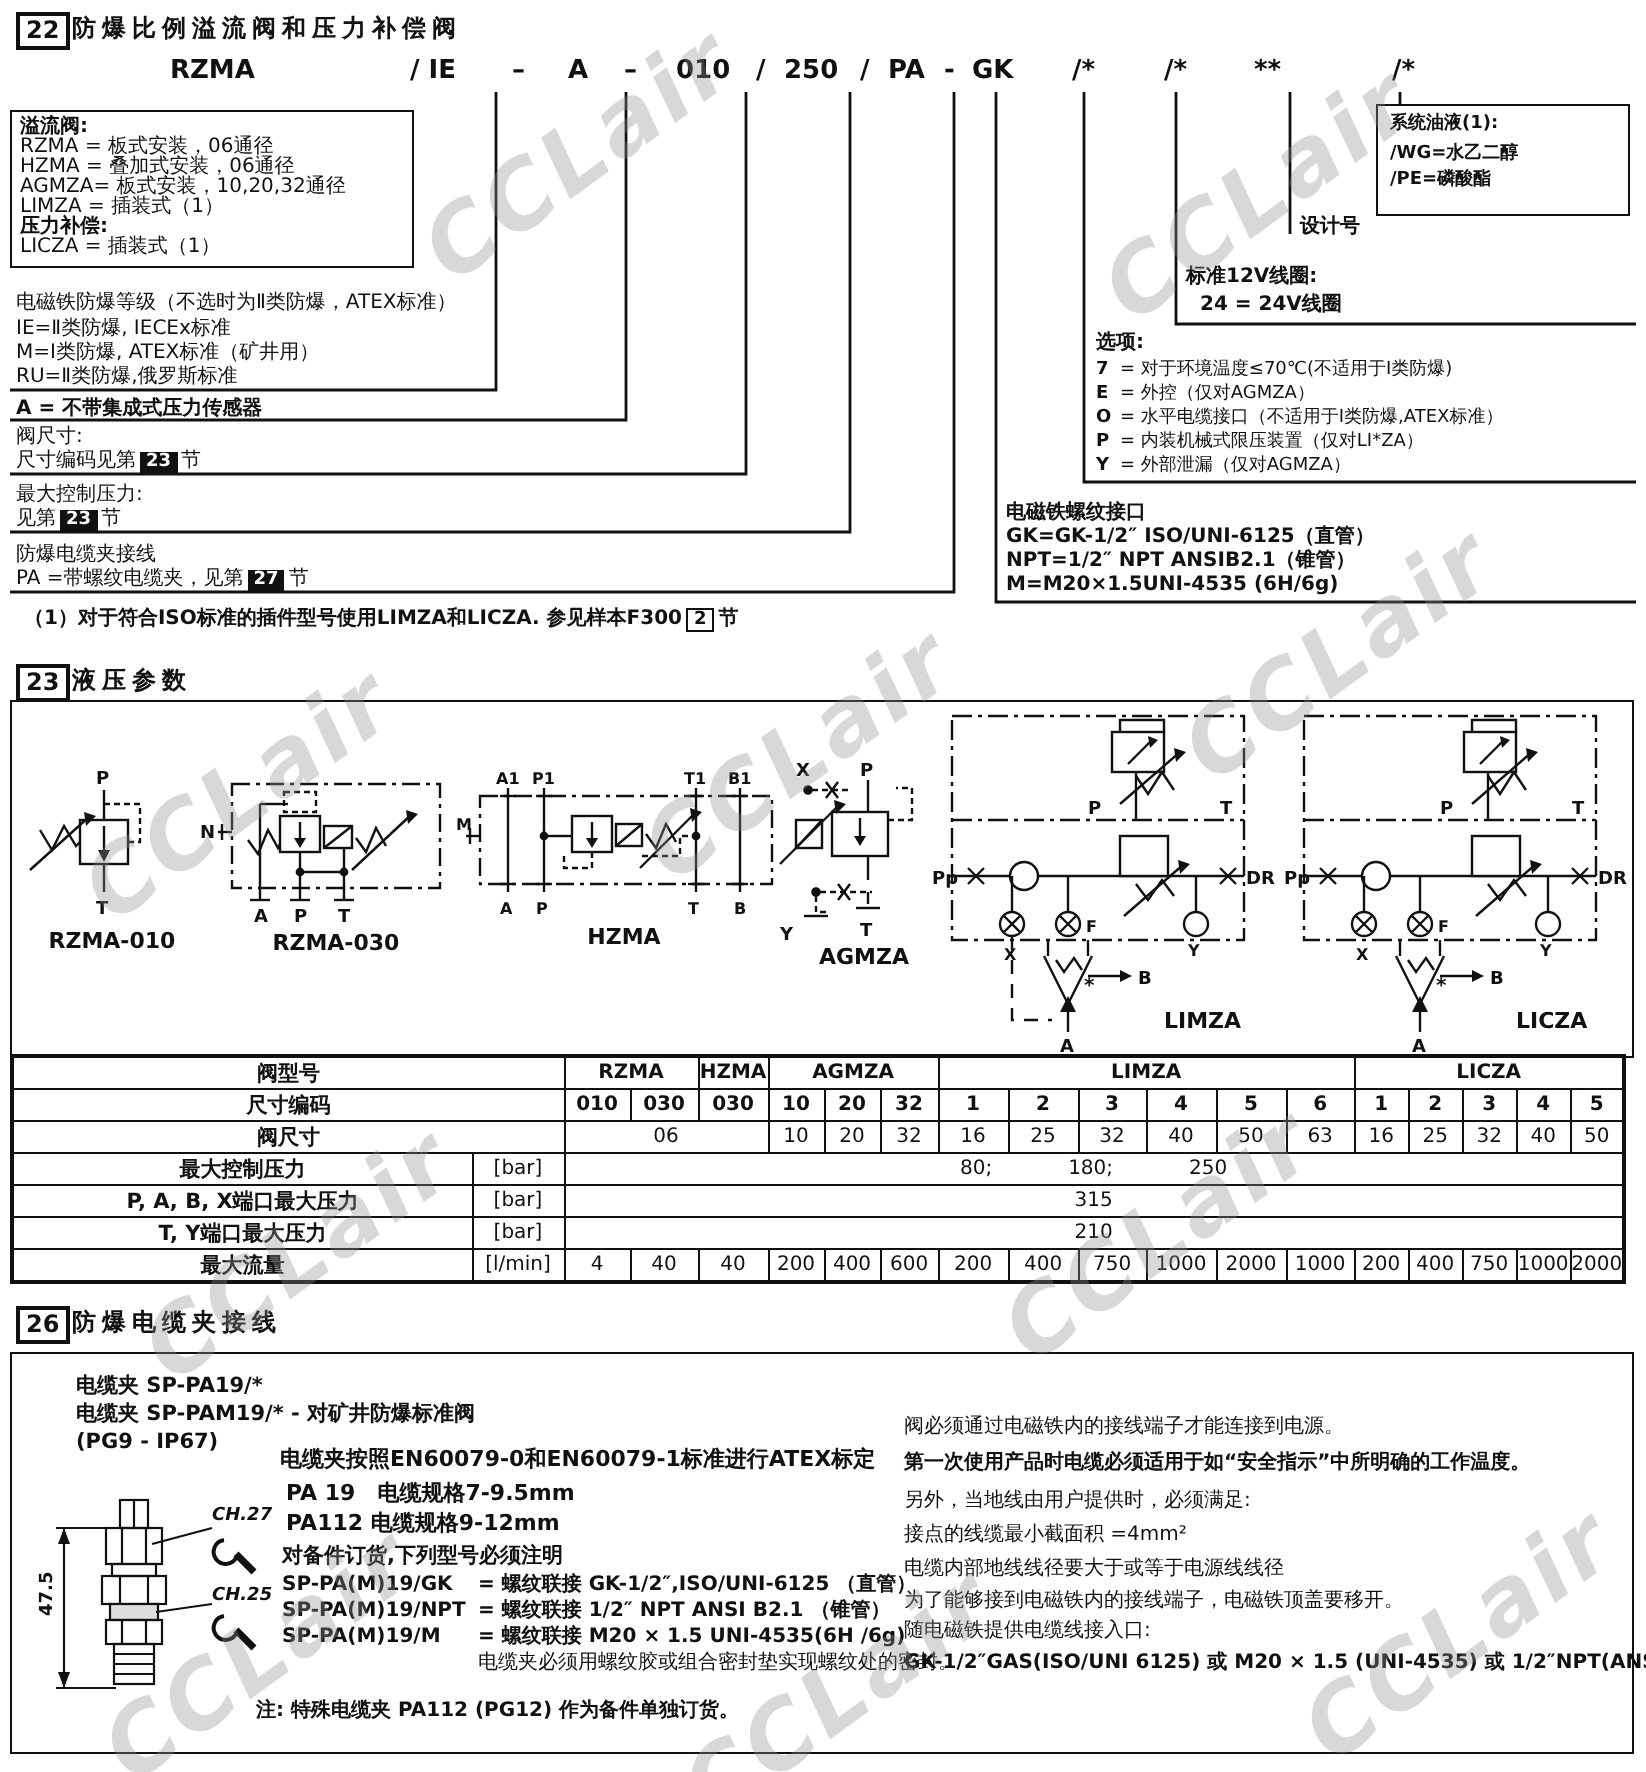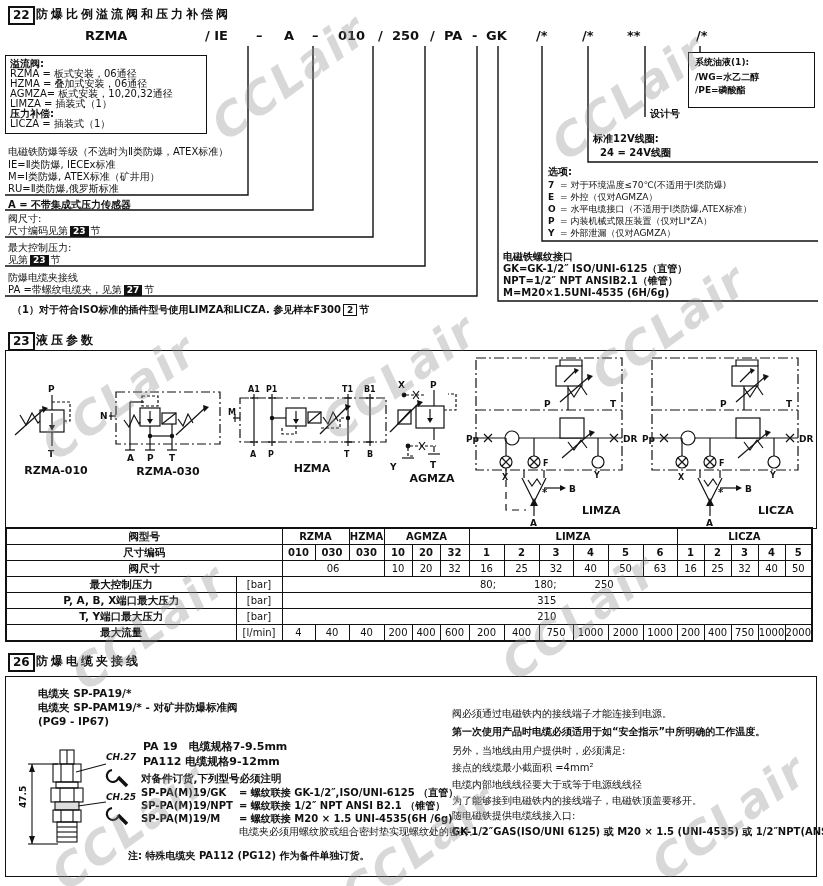--- a/index.html
+++ b/index.html
@@ -495,20 +495,21 @@
       <path d="M98,28 a6,6 0 1 0 6,9" stroke-width="2"></path>
         <line x1="104" y1="35" x2="113" y2="44" stroke-width="3.5"></line>
       <path d="M98,66 a6,6 0 1 0 6,9" stroke-width="2"></path>
         <line x1="104" y1="73" x2="113" y2="82" stroke-width="3.5"></line>
     </g>
     <text x="12" y="66" font-size="9" font-weight="bold" fill="#111" transform="rotate(-90 12 66)">47.5</text>
     <text x="92" y="18" font-size="9" font-weight="bold" font-style="italic" fill="#111">CH.27</text>
     <text x="92" y="58" font-size="9" font-weight="bold" font-style="italic" fill="#111">CH.25</text>
   </svg>
 
+  <div class="t b f11" style="left:140px;top:724px">电缆夹按照EN60079-0和EN60079-1标准进行ATEX标定</div>
   <div class="t b f11" style="left:143px;top:741px">PA 19　电缆规格7-9.5mm</div>
   <div class="t b f11" style="left:143px;top:756px">PA112 电缆规格9-12mm</div>
   <div class="t b" style="left:141px;top:772px;font-size:10.5px">对备件订货,下列型号必须注明</div>
   <div class="t b" style="left:141px;top:787px"><span style="display:inline-block;width:98px">SP-PA(M)19/GK</span><span>= 螺纹联接 GK-1/2″,ISO/UNI-6125 （直管）</span></div>
   <div class="t b" style="left:141px;top:800px"><span style="display:inline-block;width:98px">SP-PA(M)19/NPT</span><span>= 螺纹联接 1/2″ NPT ANSI B2.1 （锥管）</span></div>
   <div class="t b" style="left:141px;top:813px"><span style="display:inline-block;width:98px">SP-PA(M)19/M</span><span>= 螺纹联接 M20 × 1.5 UNI-4535(6H /6g)</span></div>
   <div class="t" style="left:239px;top:826px">电缆夹必须用螺纹胶或组合密封垫实现螺纹处的密封。</div>
   <div class="t b" style="left:128px;top:850px">注: 特殊电缆夹 PA112 (PG12) 作为备件单独订货。</div>
 
   <div class="t" style="left:452px;top:708px">阀必须通过电磁铁内的接线端子才能连接到电源。</div>

